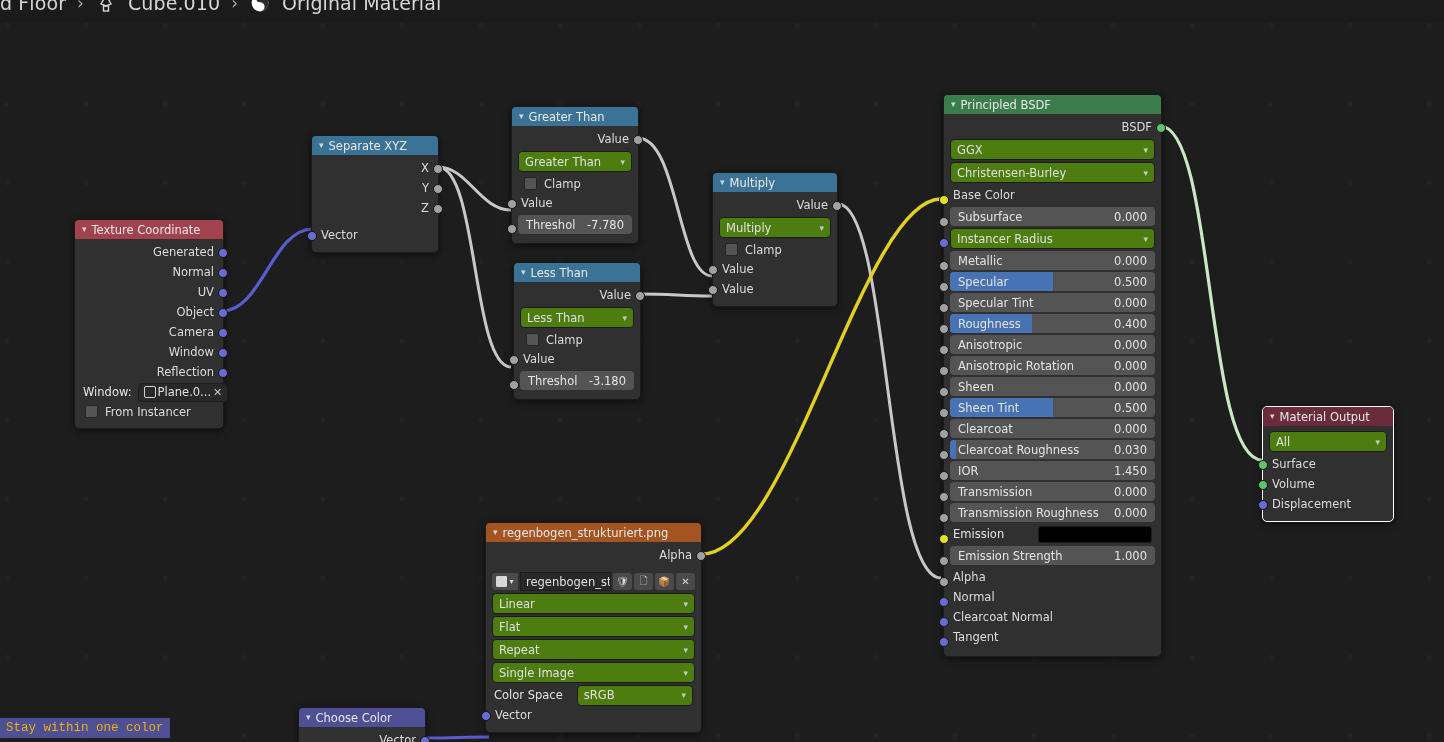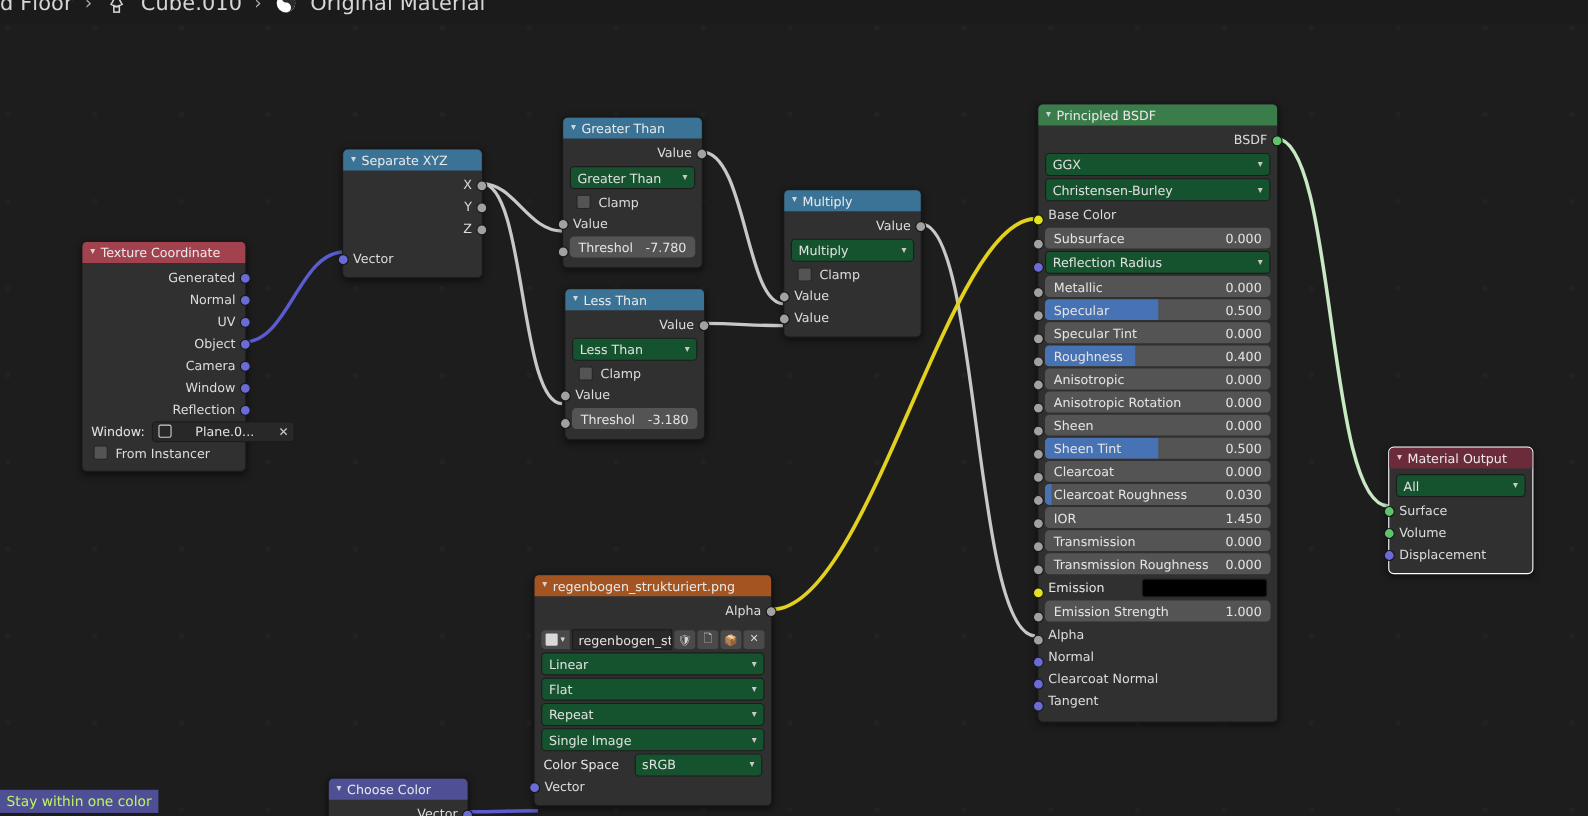--- a/index.html
+++ b/index.html
@@ -31,49 +31,49 @@
   .row{position:relative;height:20px;display:flex;align-items:center;padding:0 9px;}
   .row.out{justify-content:flex-end;}
   .lbl{font-size:11.5px;color:#dcdcdc;white-space:nowrap;}
   .sock{position:absolute;width:8px;height:8px;border-radius:50%;border:1px solid #161616;top:50%;margin-top:-4.5px;}
   .sock.l{left:-5px;} .sock.r{right:-5px;}
   .s-vec{background:#6b6bd6;} .s-val{background:#a1a1a1;} .s-col{background:#e2e21f;}
   .s-sh{background:#5ec46b;}
 
   
   .wrap{padding:0 6px;}
-  .sel{height:19px;margin:2px 0;border-radius:4px;background:#14532d;border:1px solid #1c1c1c;
+  .sel{height:19px;margin:2px 0;border-radius:4px;background:#4d7c0f;border:1px solid #1c1c1c;
        display:flex;align-items:center;padding:0 6px;font-size:11.5px;color:#e0e0e0;position:relative;}
   .sel .cv{position:absolute;right:6px;font-size:9px;color:#c9c9c9;}
   .slider{height:19px;margin:2px 0;border-radius:4px;background:#545454;
        display:flex;align-items:center;padding:0 8px;font-size:11.5px;color:#e4e4e4;
        position:relative;overflow:hidden;}
   .slider .fill{position:absolute;left:0;top:0;bottom:0;background:#4772b3;}
   .slider .sl-name,.slider .sl-val{position:relative;z-index:2;}
   .slider .sl-val{margin-left:auto;}
   .chk{display:flex;align-items:center;gap:7px;height:19px;padding:0 19px;font-size:11.5px;color:#dcdcdc;}
   .chkbox{width:11px;height:11px;border-radius:2px;background:#545454;border:1px solid #252525;}
   .cfield{height:15px;border-radius:3px;border:1px solid #1c1c1c;}
   .txtrow{display:flex;align-items:center;height:20px;padding:0 8px;font-size:11.5px;gap:6px;}
   .objrow{display:flex;align-items:center;gap:6px;height:20px;padding:0 8px;font-size:11.5px;}
   .objfield{flex:1;height:17px;border-radius:4px;background:#282828;border:1px solid #1c1c1c;
-            display:flex;align-items:center;gap:22px;padding:0 5px;color:#e0e0e0;}
+            display:flex;align-items:center;gap:2px;padding:0 5px;color:#e0e0e0;}
   .objfield .x{margin-left:auto;font-size:11px;color:#c6c6c6;}
   .minibtn{width:19px;height:17px;border-radius:3px;background:#4a4a4a;display:flex;
            align-items:center;justify-content:center;color:#d8d8d8;font-size:10px;}
   .imgrow{display:flex;align-items:center;gap:2px;height:19px;padding:0 6px;}
   .imgsel{height:17px;width:26px;border-radius:4px 0 0 4px;background:#4a4a4a;display:flex;
           align-items:center;justify-content:center;gap:2px;}
   .imgname{flex:1;height:17px;background:#282828;border:1px solid #1c1c1c;border-radius:0;
            display:flex;align-items:center;padding:0 5px;color:#e0e0e0;font-size:11.5px;
            overflow:hidden;white-space:nowrap;}
 
   
-  #frame-label{position:absolute;background:#4f4f96;color:#bef264;font-size:12.5px;
-     padding:3px 6px;border-radius:0;}
+  #frame-label{position:absolute;background:#4f4f96;color:#eab308;font-size:12.5px;
+     padding:3px 6px;border-radius:0;font-family:Liberation Mono, monospace;}
 
   svg#links{position:absolute;left:0;top:0;width:1444px;height:742px;pointer-events:none;z-index:5;}
   .node{z-index:10;}
   .node.front{z-index:12;}
 </style>
 </head>
 <body>
 
 <div id="canvas">
 
@@ -307,21 +307,21 @@
                 <span class="fill" style="width:0%"></span>
                 <span class="sl-name">Subsurface</span>
                 <span class="sl-val">0.000</span>
               </div>
             </div>
           </div>
           <div style="position: relative;">
             <span class="sock l s-vec" style="top: 10px; margin-top: 0px;"></span>
             <div class="wrap" style="padding: 0px 6px;">
               <div class="sel">
-                <span>Reflection Radius</span>
+                <span>Instancer Radius</span>
                 <span class="cv">▾</span>
               </div>
             </div>
           </div>
           <div style="position: relative;">
             <span class="sock l s-val" style="top: 10px; margin-top: 0px;"></span>
             <div class="wrap" style="padding: 0px 6px;">
               <div class="slider">
                 <span class="fill" style="width:0%"></span>
                 <span class="sl-name">Metallic</span>

